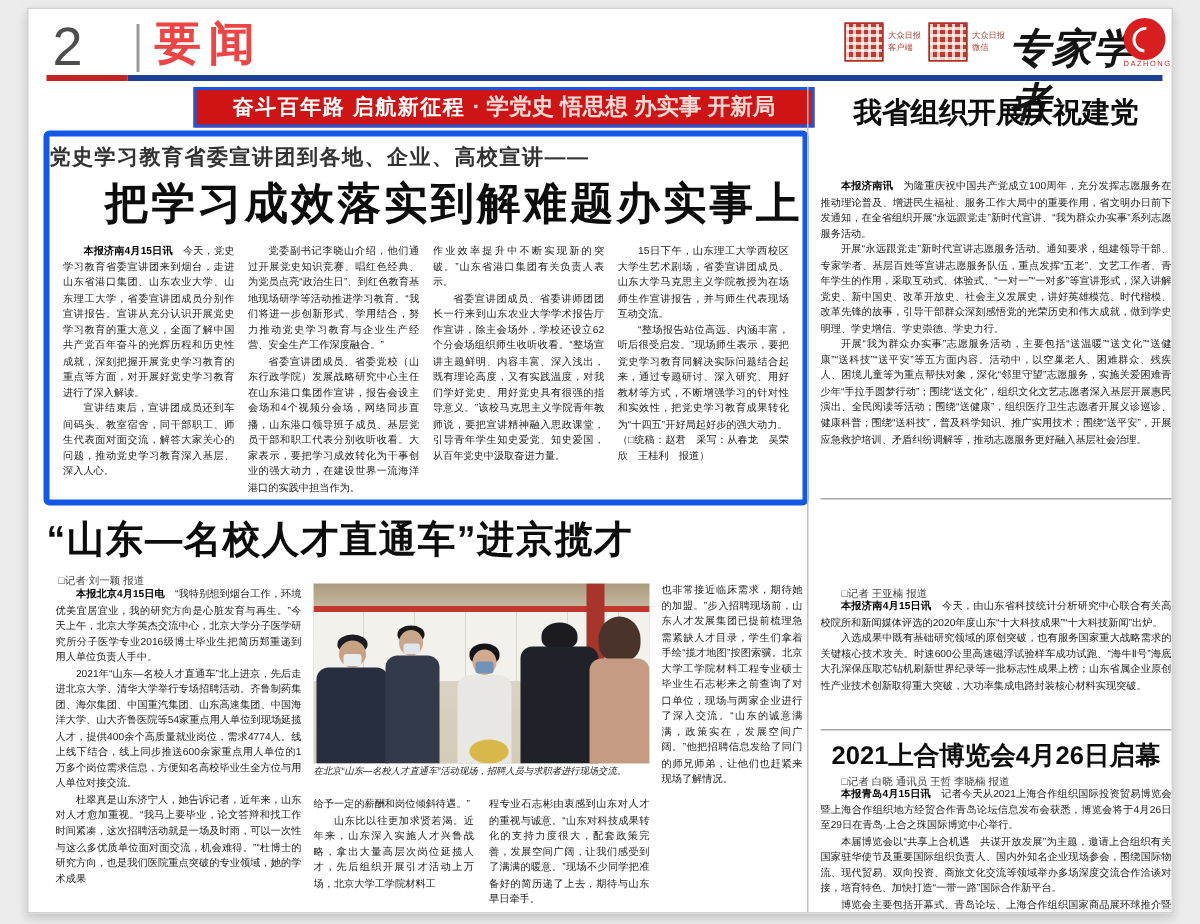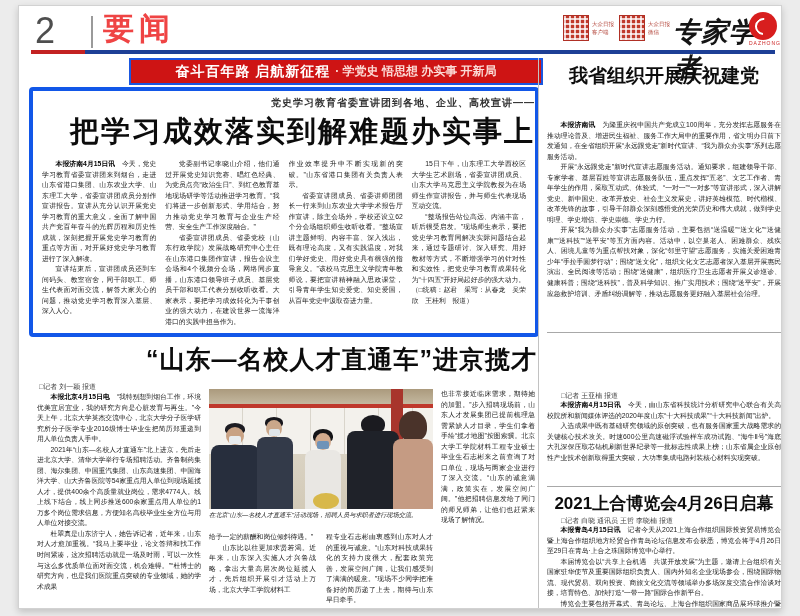--- a/index.html
+++ b/index.html
@@ -25,37 +25,37 @@
   .logo-circle::after { content:""; position:absolute; left:6px; top:6px; width:13px; height:13px;
         border:2.5px solid #fff; border-color:#fff transparent transparent #fff; border-radius:50%;
         transform:rotate(-40deg); }
   .logo-sub { font-size:5px; color:#c22; letter-spacing:1px; text-align:center; }
   .navyrule { left:66px; top:44px; width:690px; height:4px; background:#1d3f96; }
 
   
   .banner { left:110px; top:52px; width:414px; height:27px; background:#ce1414; border:2px solid #1a57e0;
             display:flex; align-items:center; justify-content:center; gap:5px; }
   .banner .main { color:#fff; font-weight:900; font-size:14px; letter-spacing:1px; }
-  .banner .sub  { color:rgba(255,235,230,.92); font-weight:600; font-size:12px; }
+  .banner .sub  { color:rgba(255,235,230,.92); font-weight:600; font-size:15px; }
 
   
   .bluebox { left:10px; top:81px; width:510px; height:250px; border:4px solid #1257e8; border-radius:4px;
              background:#fff; overflow:hidden; }
-  .kicker { margin-top:5px; text-align:right; font-size:10px; font-weight:600; color:#333; letter-spacing:1px; }
+  .kicker { margin-top:5px; text-align:left; font-size:14px; font-weight:600; color:#333; letter-spacing:1px; }
   .lead-h { text-align:right; font-size:29px; font-weight:900; color:#0c0c0c; letter-spacing:2px; margin-top:2px; }
   .lead-cols { display:flex; gap:9px; padding:0 9px; margin-top:7px; height:176px; overflow:hidden; }
   .lead-cols .col { flex:1; overflow:hidden; }
   .small { font-size:6.8px; line-height:1.55; color:#222; text-align:justify; }
   .small p { text-indent:2em; margin:0; }
   .small p.cont { text-indent:0; }
   .small b { color:#000; }
   .byline { font-size:7px; color:#444; }
 
   
-  .talent-h { left:12px; top:337px; width:506px; text-align:right; font-size:25px; font-weight:900;
+  .talent-h { left:12px; top:337px; width:506px; text-align:left; font-size:25px; font-weight:900;
               color:#0c0c0c; letter-spacing:1px; }
   .t-byline { left:20px; top:376px; }
   .t-left  { left:18px;  top:386px; width:164px; height:216px; overflow:hidden; }
   .t-narrow{ left:422px; top:383px; width:94px;  height:219px; overflow:hidden; }
   .t-colA  { left:190px; top:526px; width:107px; height:76px; overflow:hidden; }
   .t-colB  { left:307px; top:526px; width:107px; height:76px; overflow:hidden; }
   .caption { left:190px; top:505px; width:224px; font-size:6.2px; font-style:italic; color:#222; line-height:1.4; }
 
   
   .photo { left:190px; top:383px; width:224px; height:120px; overflow:hidden;

